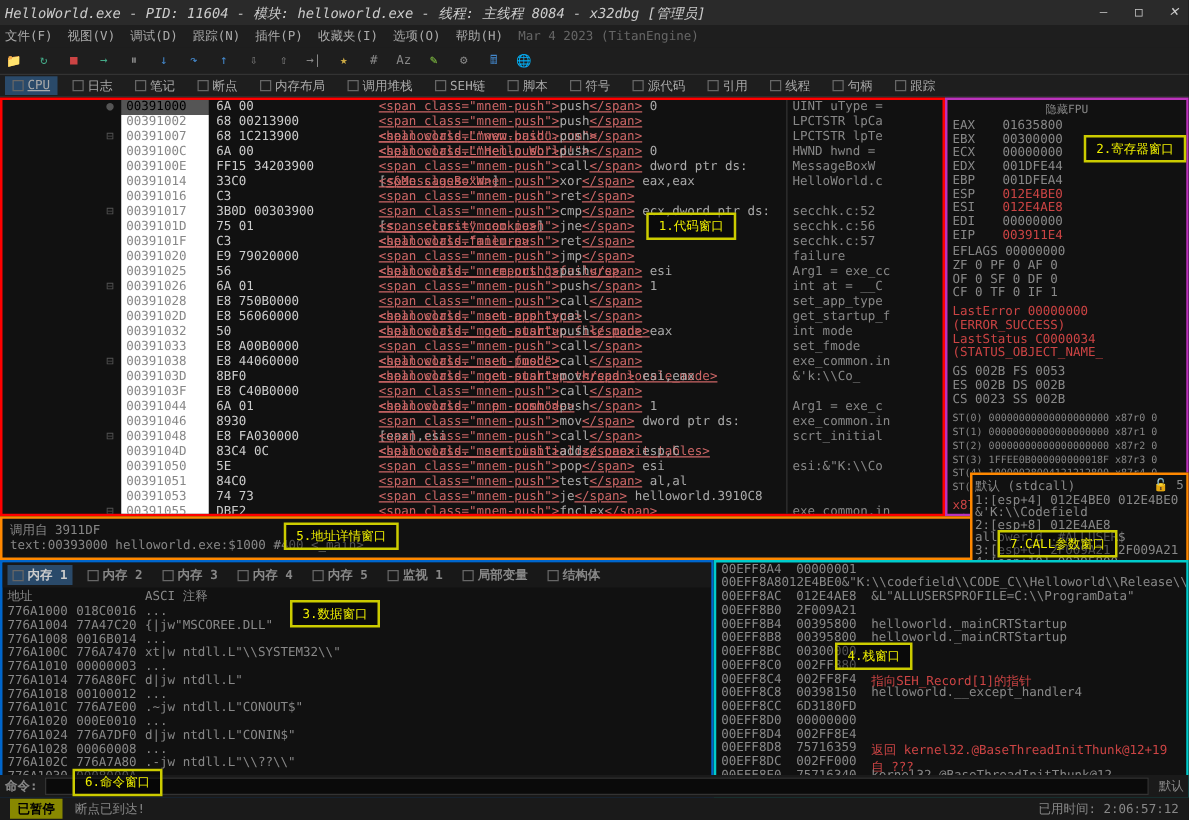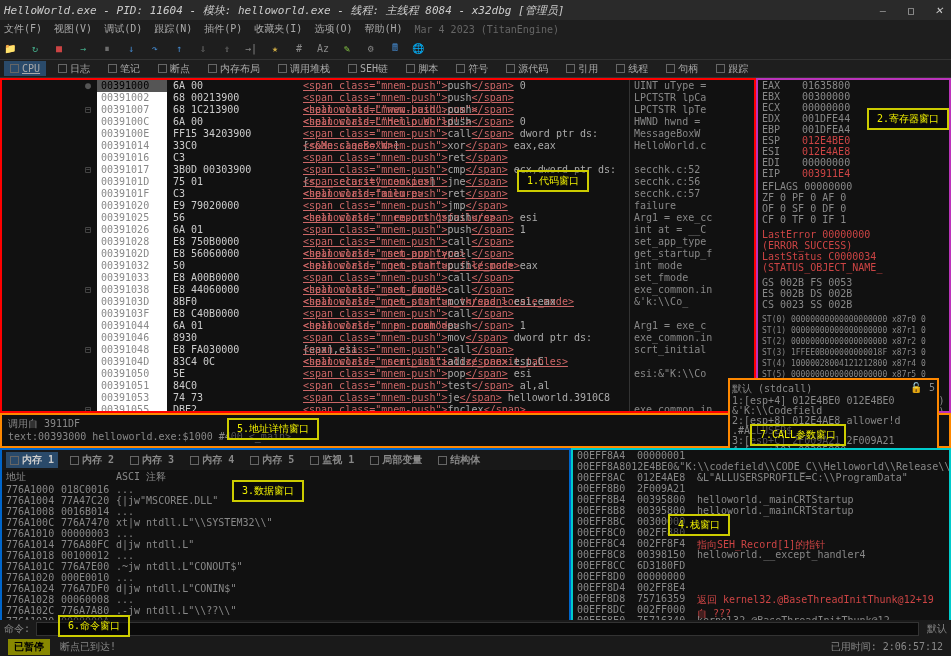--- a/index.html
+++ b/index.html
@@ -41,23 +41,23 @@
 .dump-header { display: flex; padding: 0 4px; color: #888; font-size: 9px; }
 .dump-row { display: flex; padding: 0 4px; height: 11px; color: #888; }
 .dump-addr { width: 55px; }
 .dump-hex { width: 55px; }
 .dump-ascii { flex: 1; }
 .stack-panel { width: 380px; border: 2px solid #0cc; background: #111; overflow: hidden; position: relative; }
 .stack-row { display: flex; padding: 0 4px; height: 11px; }
 .stack-addr { width: 60px; color: #888; }
 .stack-val { width: 60px; color: #888; }
 .stack-cmt { flex: 1; color: #888; }
-.info-panel-right { width: 211px; border: 2px solid #f80; background: #111; position: absolute; right: 12px; top: 378px; height: 72px; overflow: hidden; padding: 2px; }
+.info-panel-right { width: 175px; border: 2px solid #f80; background: #111; position: absolute; right: 0; top: 378px; height: 72px; overflow: hidden; padding: 2px; }
 .cmdbar { position: absolute; bottom: 18px; left: 0; right: 0; height: 18px; background: #1a1a1a; display: flex; align-items: center; padding: 0 4px; }
-.cmdbar-label { color: #888; margin-right: 6px; }
+.cmdbar-label { color: #888; margin-right: 6px; font-weight: bold; }
 .cmdbar-input { flex: 1; background: #0a0a0a; border: 1px solid #333; color: #ccc; height: 14px; padding: 0 4px; }
 .statusbar { position: absolute; bottom: 0; left: 0; right: 0; height: 18px; background: #1a1a1a; display: flex; align-items: center; padding: 0 8px; color: #888; justify-content: space-between; }
 .status-left { display: flex; gap: 10px; align-items: center; }
 .status-indicator { background: #880; color: #000; padding: 1px 6px; font-weight: bold; }
 .sq { display: inline-block; width: 9px; height: 9px; border: 1px solid #666; }
 </style>
 </head>
 <body>
 
 <div class="titlebar">
@@ -357,20 +357,21 @@
         <div class="disasm-row">
           <span class="gutter-marker">⊟</span>
           <span class="addr">00391055</span>
           <span class="bytes">DBE2</span>
           <span class="instr"><span class="op-ref">&lt;span class="mnem-push"&gt;</span>fnclex<span class="op-ref">&lt;/span&gt;</span></span>
           <span class="info">exe_common.in</span>
         </div>
       </div>
   </div>
   <div class="reg-panel">
+    <div class="reg-header">隐藏FPU</div>
     <div id="reg-rows">
         <div class="reg-row">
           <span class="reg-name">EAX</span>
           <span class="reg-val ">01635800</span>
         </div>
         <div class="reg-row">
           <span class="reg-name">EBX</span>
           <span class="reg-val ">00300000</span>
         </div>
         <div class="reg-row">

